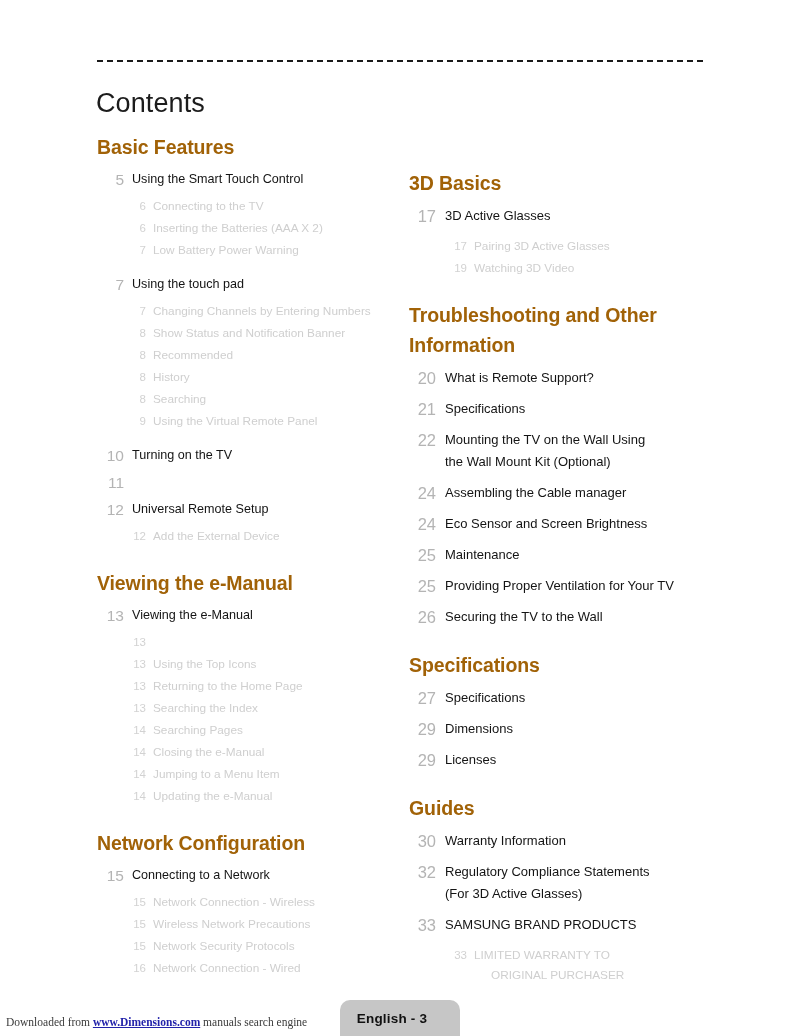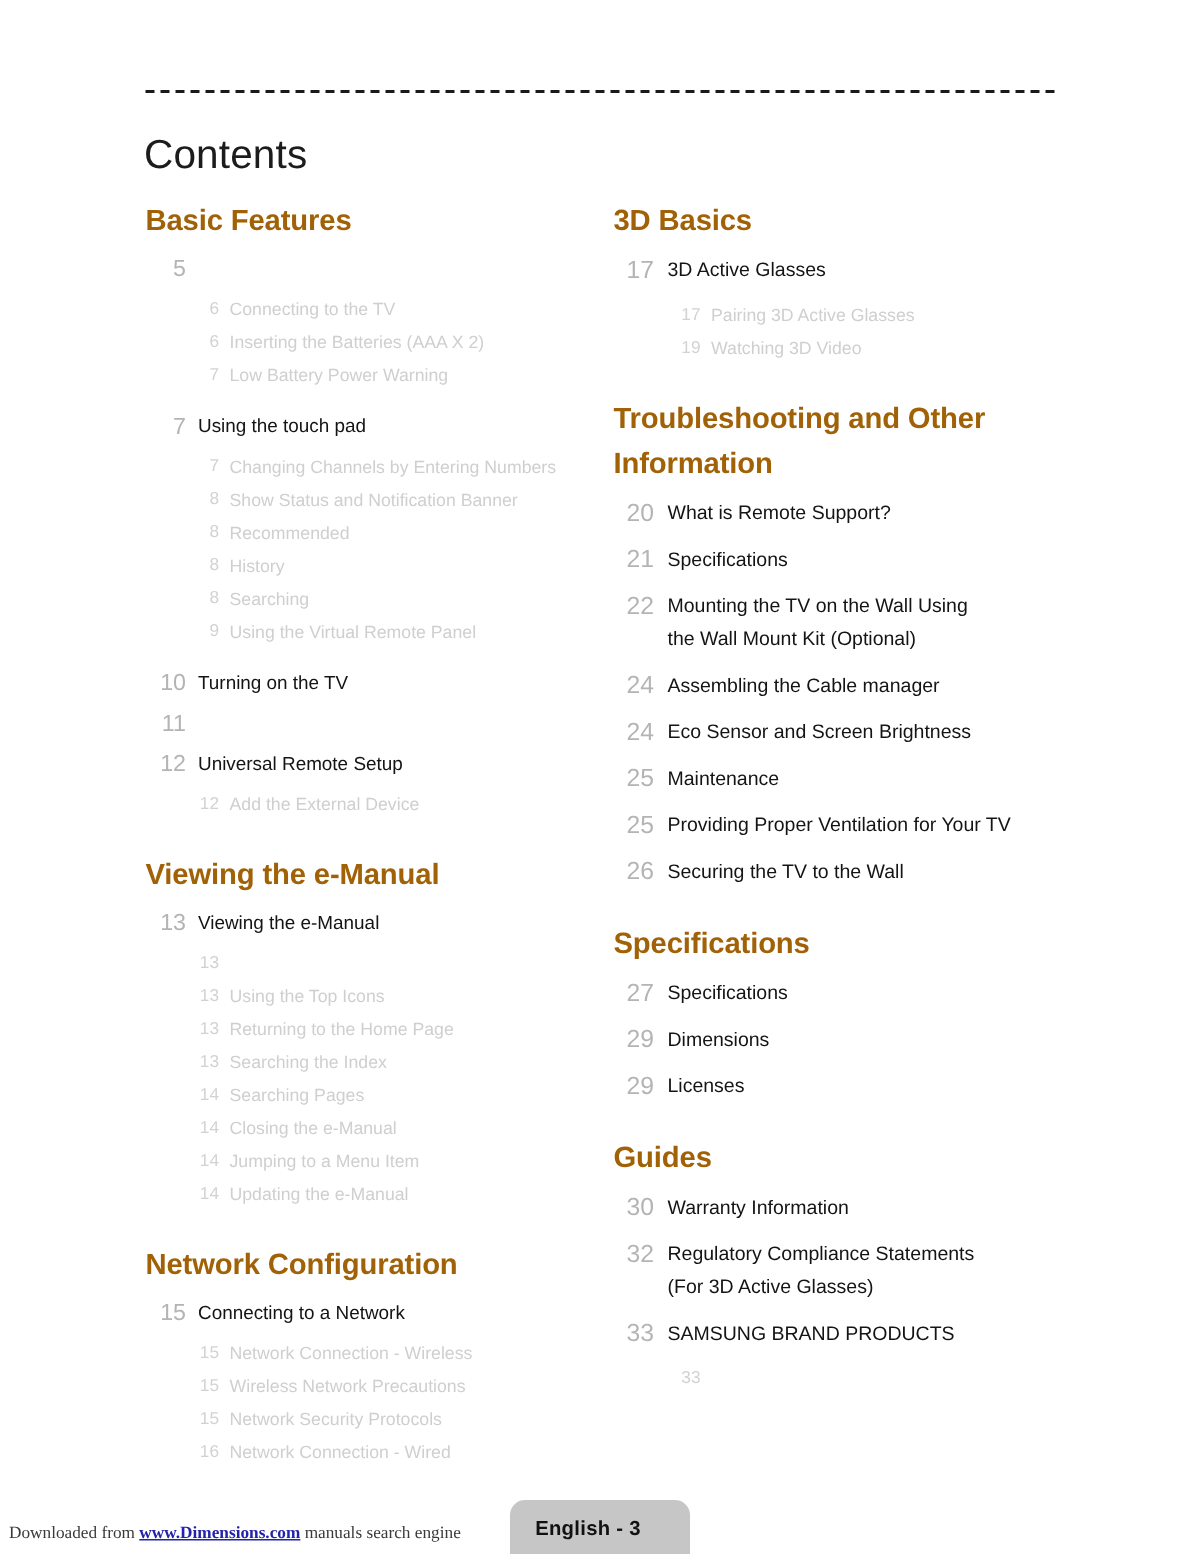--- a/index.html
+++ b/index.html
@@ -45,21 +45,21 @@
     line-height: 33px;
   }
 
   
   .col {
     position: absolute;
     top: 132px;
     width: 300px;
   }
   .col-left  { left: 97px; }
-  .col-right { left: 409px; }
+  .col-right { left: 409px; margin-top: 36px; }
 
   
   .sec-head {
     font-size: 19.5px;
     font-weight: bold;
     color: #a16207;
     line-height: 30px;
     letter-spacing: -0.1px;
     margin: 0 0 7px 0;
   }
@@ -173,20 +173,21 @@
 
   <div class="top-rule"></div>
 
   <h1 class="page-title">Contents</h1>
 
   <div class="col col-left">
       <div class="sec-block">
         <div class="sec-head">Basic Features</div>
         <div class="entry">
           <div class="pg">5</div>
+          <div class="txt">Using the Smart Touch Control</div>
         </div>
         <div class="sub-group gap-after">
           <div class="subentry">
             <div class="pg">6</div>
             <div class="txt">Connecting to the TV</div>
           </div>
           <div class="subentry">
             <div class="pg">6</div>
             <div class="txt">Inserting the Batteries (AAA X 2)</div>
           </div>
@@ -387,20 +388,21 @@
           <div class="pg">32</div>
           <div class="txt">Regulatory Compliance Statements<span class="cont">(For 3D Active Glasses)</span></div>
         </div>
         <div class="entry">
           <div class="pg">33</div>
           <div class="txt">SAMSUNG BRAND PRODUCTS</div>
         </div>
         <div class="sub-group">
           <div class="subentry">
             <div class="pg">33</div>
+            <div class="txt">LIMITED WARRANTY TO<span class="cont">ORIGINAL PURCHASER</span></div>
           </div>
         </div>
       </div>
     </div>
 
   <div class="lang-badge">
     <span>English - 3</span>
   </div>
 
   <div class="dl-note"><span>Downloaded from </span><a href="#">www.Dimensions.com</a><span> manuals search engine</span></div>

